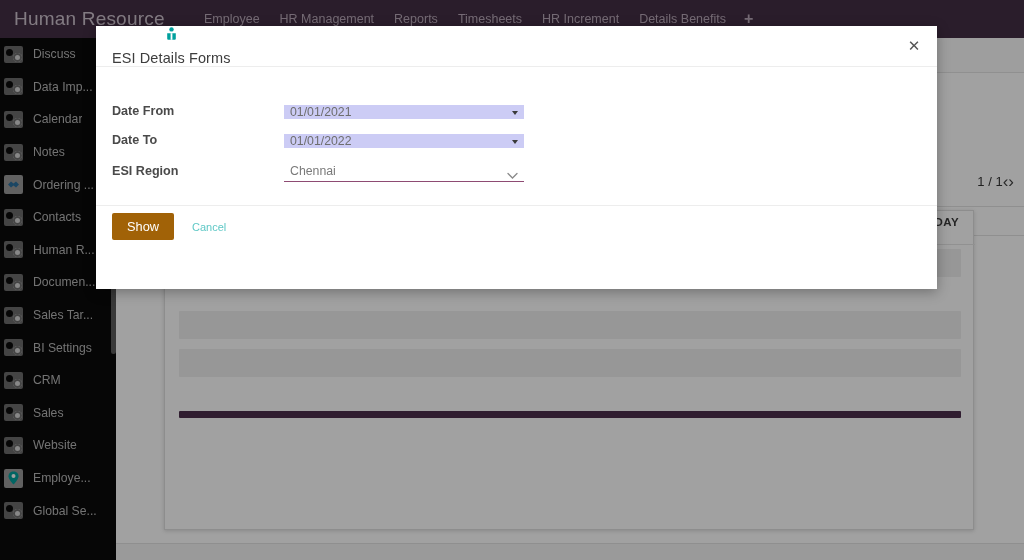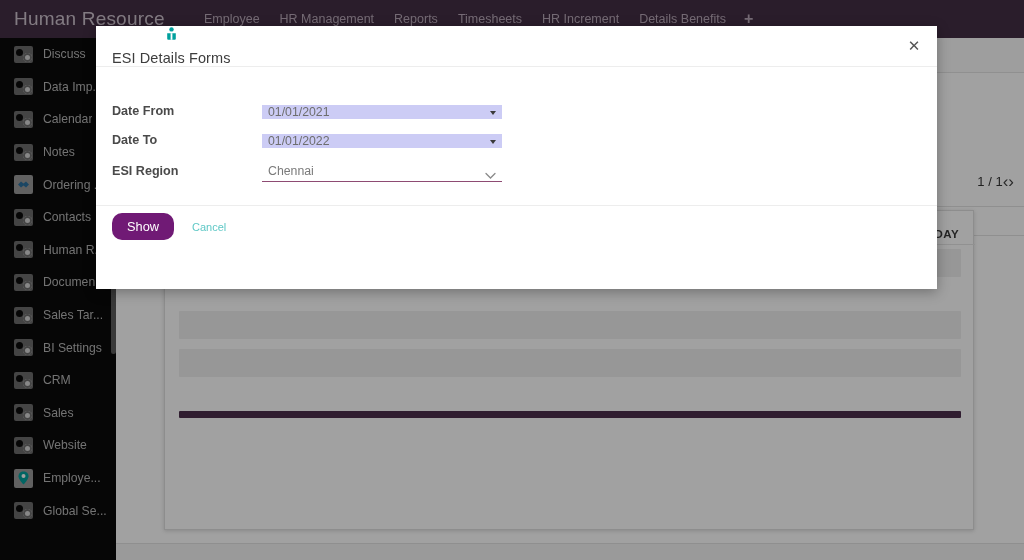--- a/index.html
+++ b/index.html
@@ -35,21 +35,21 @@
     line-height: 38px; cursor: pointer; font-weight: 700;
   }
 
   
   .sidebar {
     position: absolute; top: 38px; left: 0; width: 116px; height: 522px;
     background: #0b0b0b; overflow: hidden;
   }
   .side-item {
     display: flex; align-items: center; height: 32.6px;
-    padding-left: 14px; gap: 10px; cursor: pointer;
+    padding-left: 4px; gap: 10px; cursor: pointer;
   }
   .side-label {
     color: #b7b7b7; font-size: 12.2px; white-space: nowrap;
     overflow: hidden; text-overflow: clip;
   }
   
   .ico-broken {
     width: 19px; height: 17px; position: relative; flex: 0 0 auto;
     background: #6d6d6d; border-radius: 2px;
   }
@@ -108,21 +108,21 @@
     position: absolute; left: 48px; top: 172px;
     width: 810px; height: 320px; background: #ffffff;
     border: 1px solid #e0e0e0;
     box-shadow: 0 1px 4px rgba(0,0,0,.16);
   }
   .sheet-head {
     position: absolute; left: 0; top: 0; width: 810px; height: 34px;
     border-bottom: 1px solid #e6e6e6;
   }
   .sheet-head .th {
-    position: absolute; top: 17px; font-size: 11.5px; color: #3a3a3a;
+    position: absolute; top: 5px; font-size: 11.5px; color: #3a3a3a;
     font-weight: 600; letter-spacing: .4px;
   }
   .sheet-row {
     position: absolute; left: 14px; top: 46px; width: 782px; height: 22px;
   }
   .sheet-row .td { position: absolute; font-size: 12px; color: #444; }
   .band {
     position: absolute; left: 14px; width: 782px; height: 28px;
     background: #efefef; border-radius: 1px;
   }
@@ -165,21 +165,21 @@
     color: #555; font-size: 15px; line-height: 18px; text-align: center;
   }
 
   .modal-body { position: relative; height: 180px; }
 
   .frow {
     position: absolute; left: 0; width: 100%;
     display: flex; align-items: center;
   }
   .flabel {
-    width: 150px; margin-left: 16px;
+    width: 172px; margin-left: 16px;
     font-size: 12.6px; color: #4a4a4a; font-weight: 600;
   }
   .fctrl { position: relative; width: 240px; }
 
   .date-input {
     width: 240px; height: 14px;
     background: #ccccf5;
     border: none; outline: none;
     font-family: "Liberation Sans", sans-serif;
     font-size: 12.3px; color: #6e6e6e;
@@ -211,22 +211,22 @@
     position: absolute; right: 6px; top: 6px;
     pointer-events: none;
   }
 
   .modal-footer {
     position: absolute; left: 0; bottom: 0; width: 100%; height: 42px;
     border-top: 1px solid #ededed;
     display: flex; align-items: center; padding-left: 16px; gap: 18px;
   }
   .btn-show {
-    background: #701a75; color: #ffffff;
-    border: none; border-radius: 10px;
+    background: #a16207; color: #ffffff;
+    border: none; border-radius: 2px;
     font-family: "Liberation Sans", sans-serif;
     font-size: 12.8px; padding: 6px 15px; cursor: pointer;
   }
   .btn-cancel {
     background: none; border: none; color: #5fc8c6;
     font-family: "Liberation Sans", sans-serif;
     font-size: 11px; cursor: pointer; padding: 0; text-align: right;
   }
 </style>
 </head>

